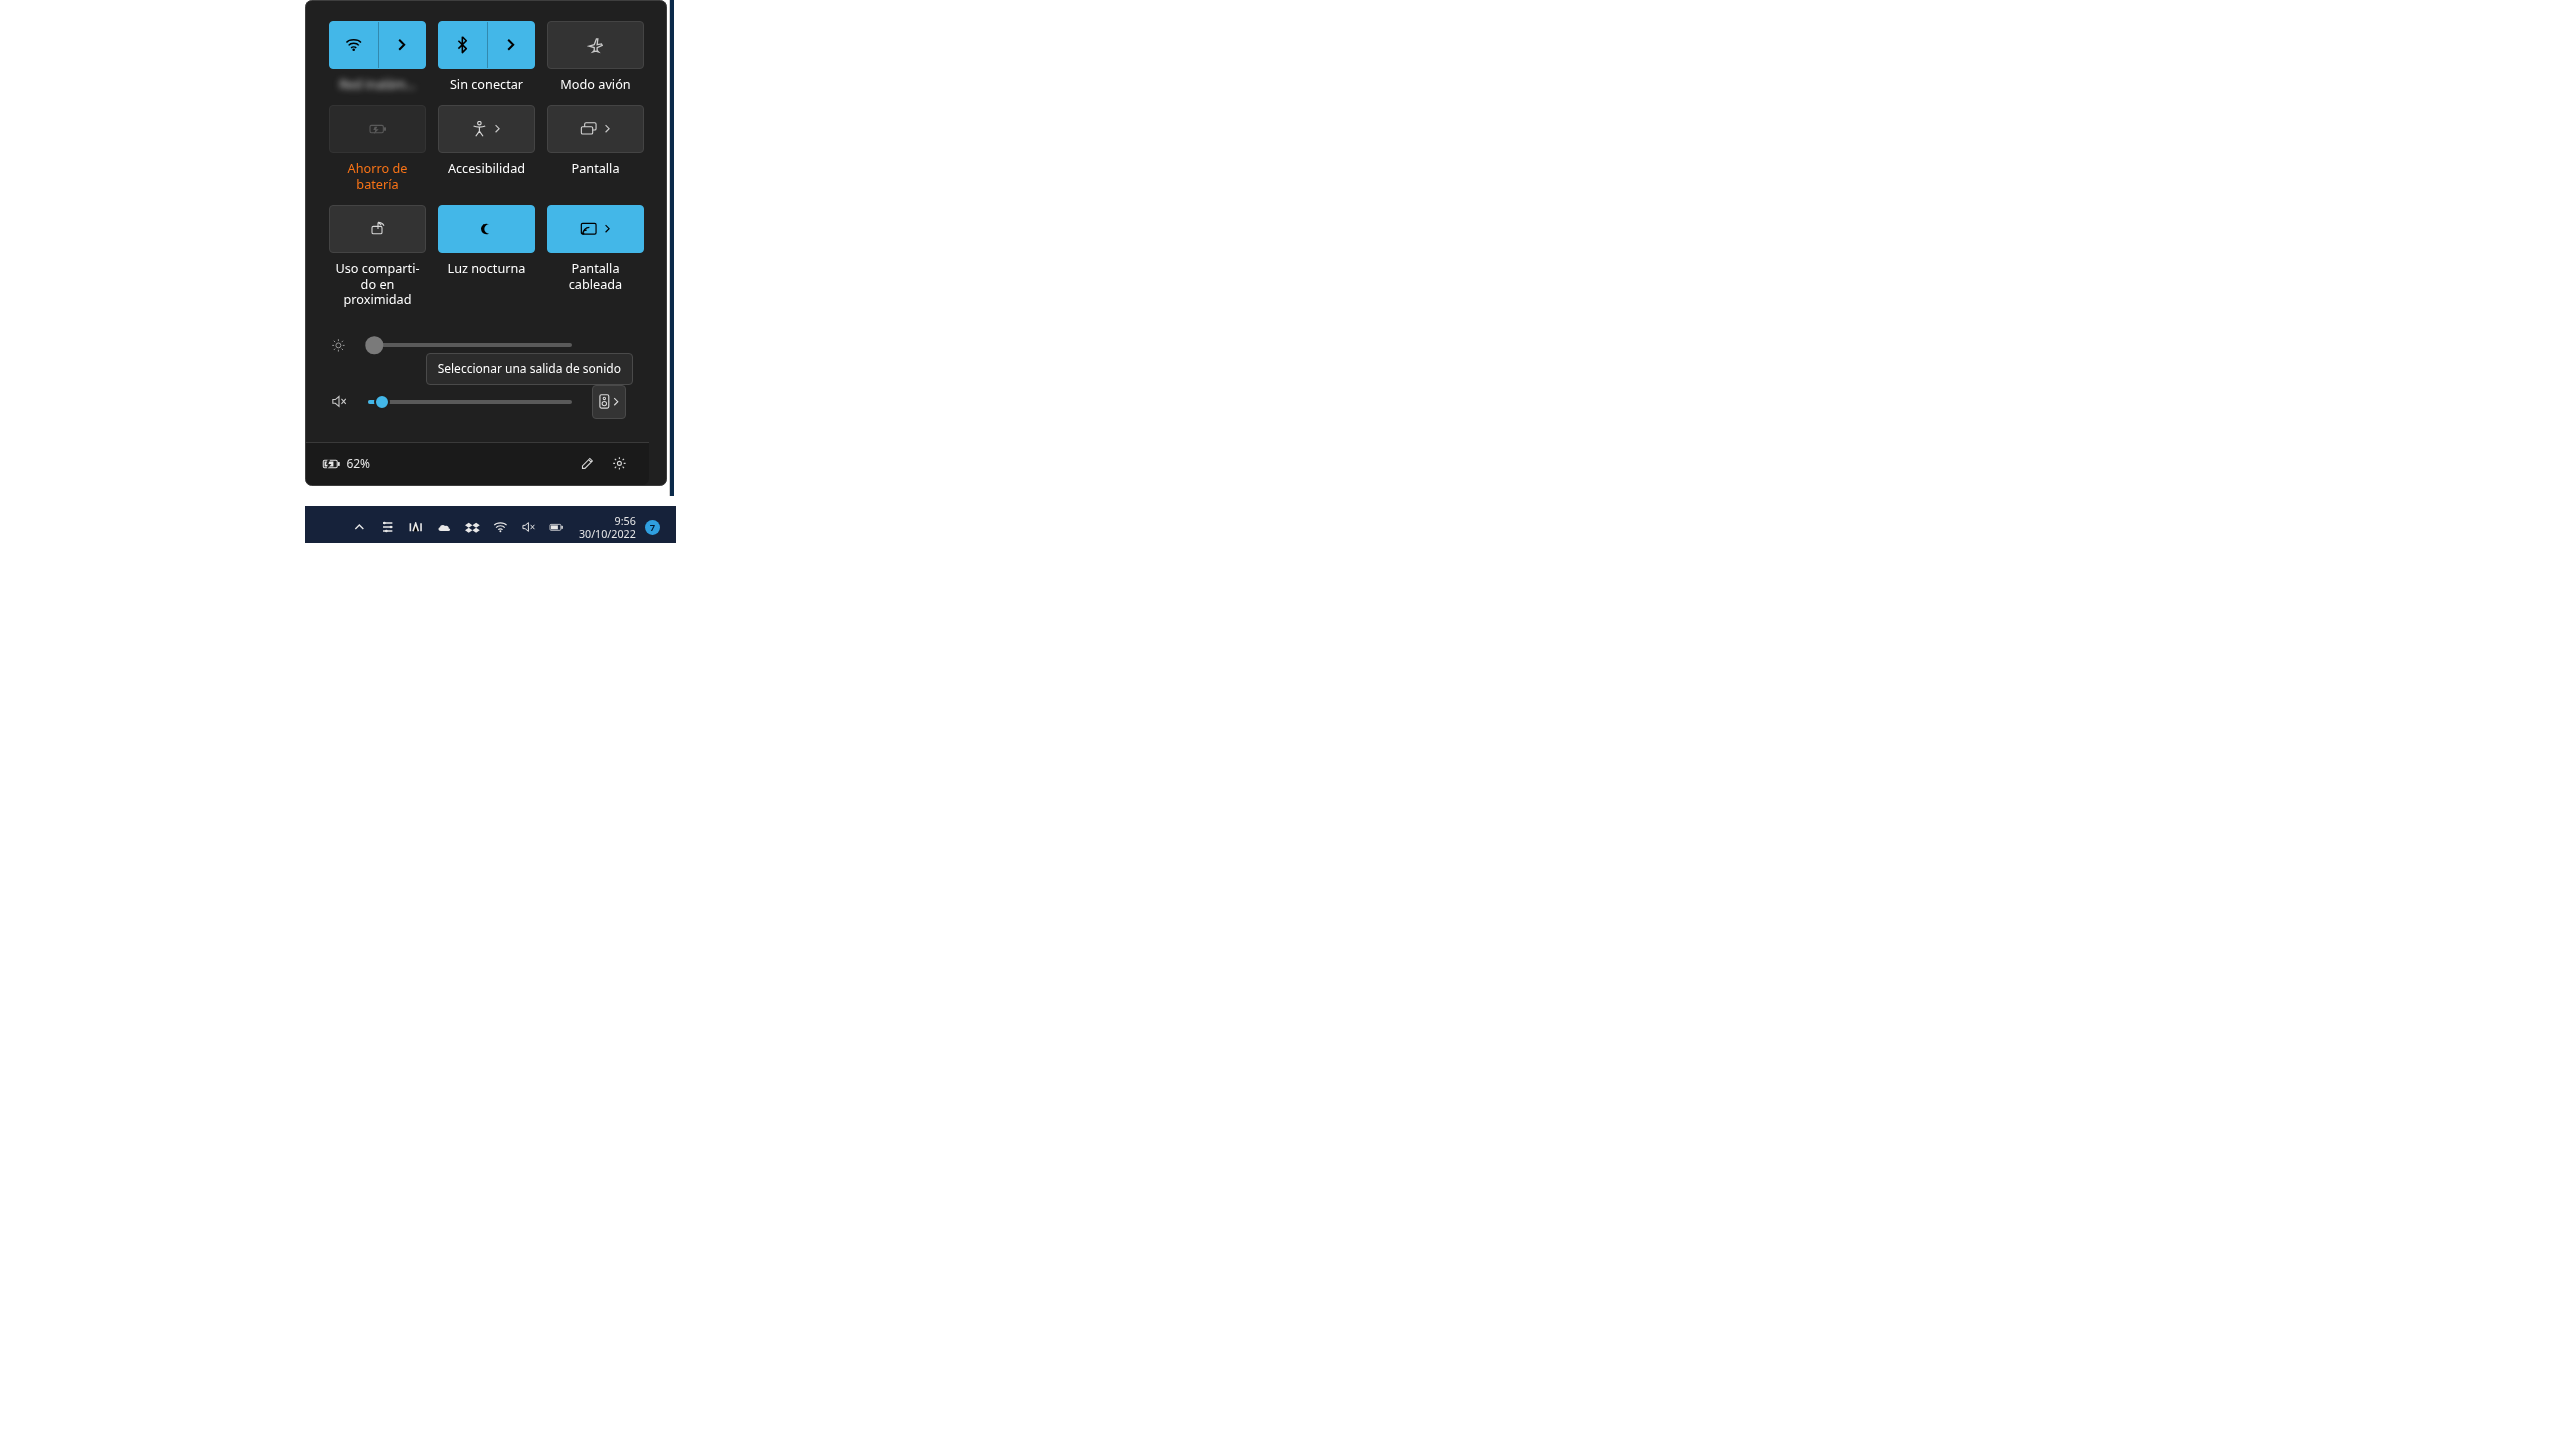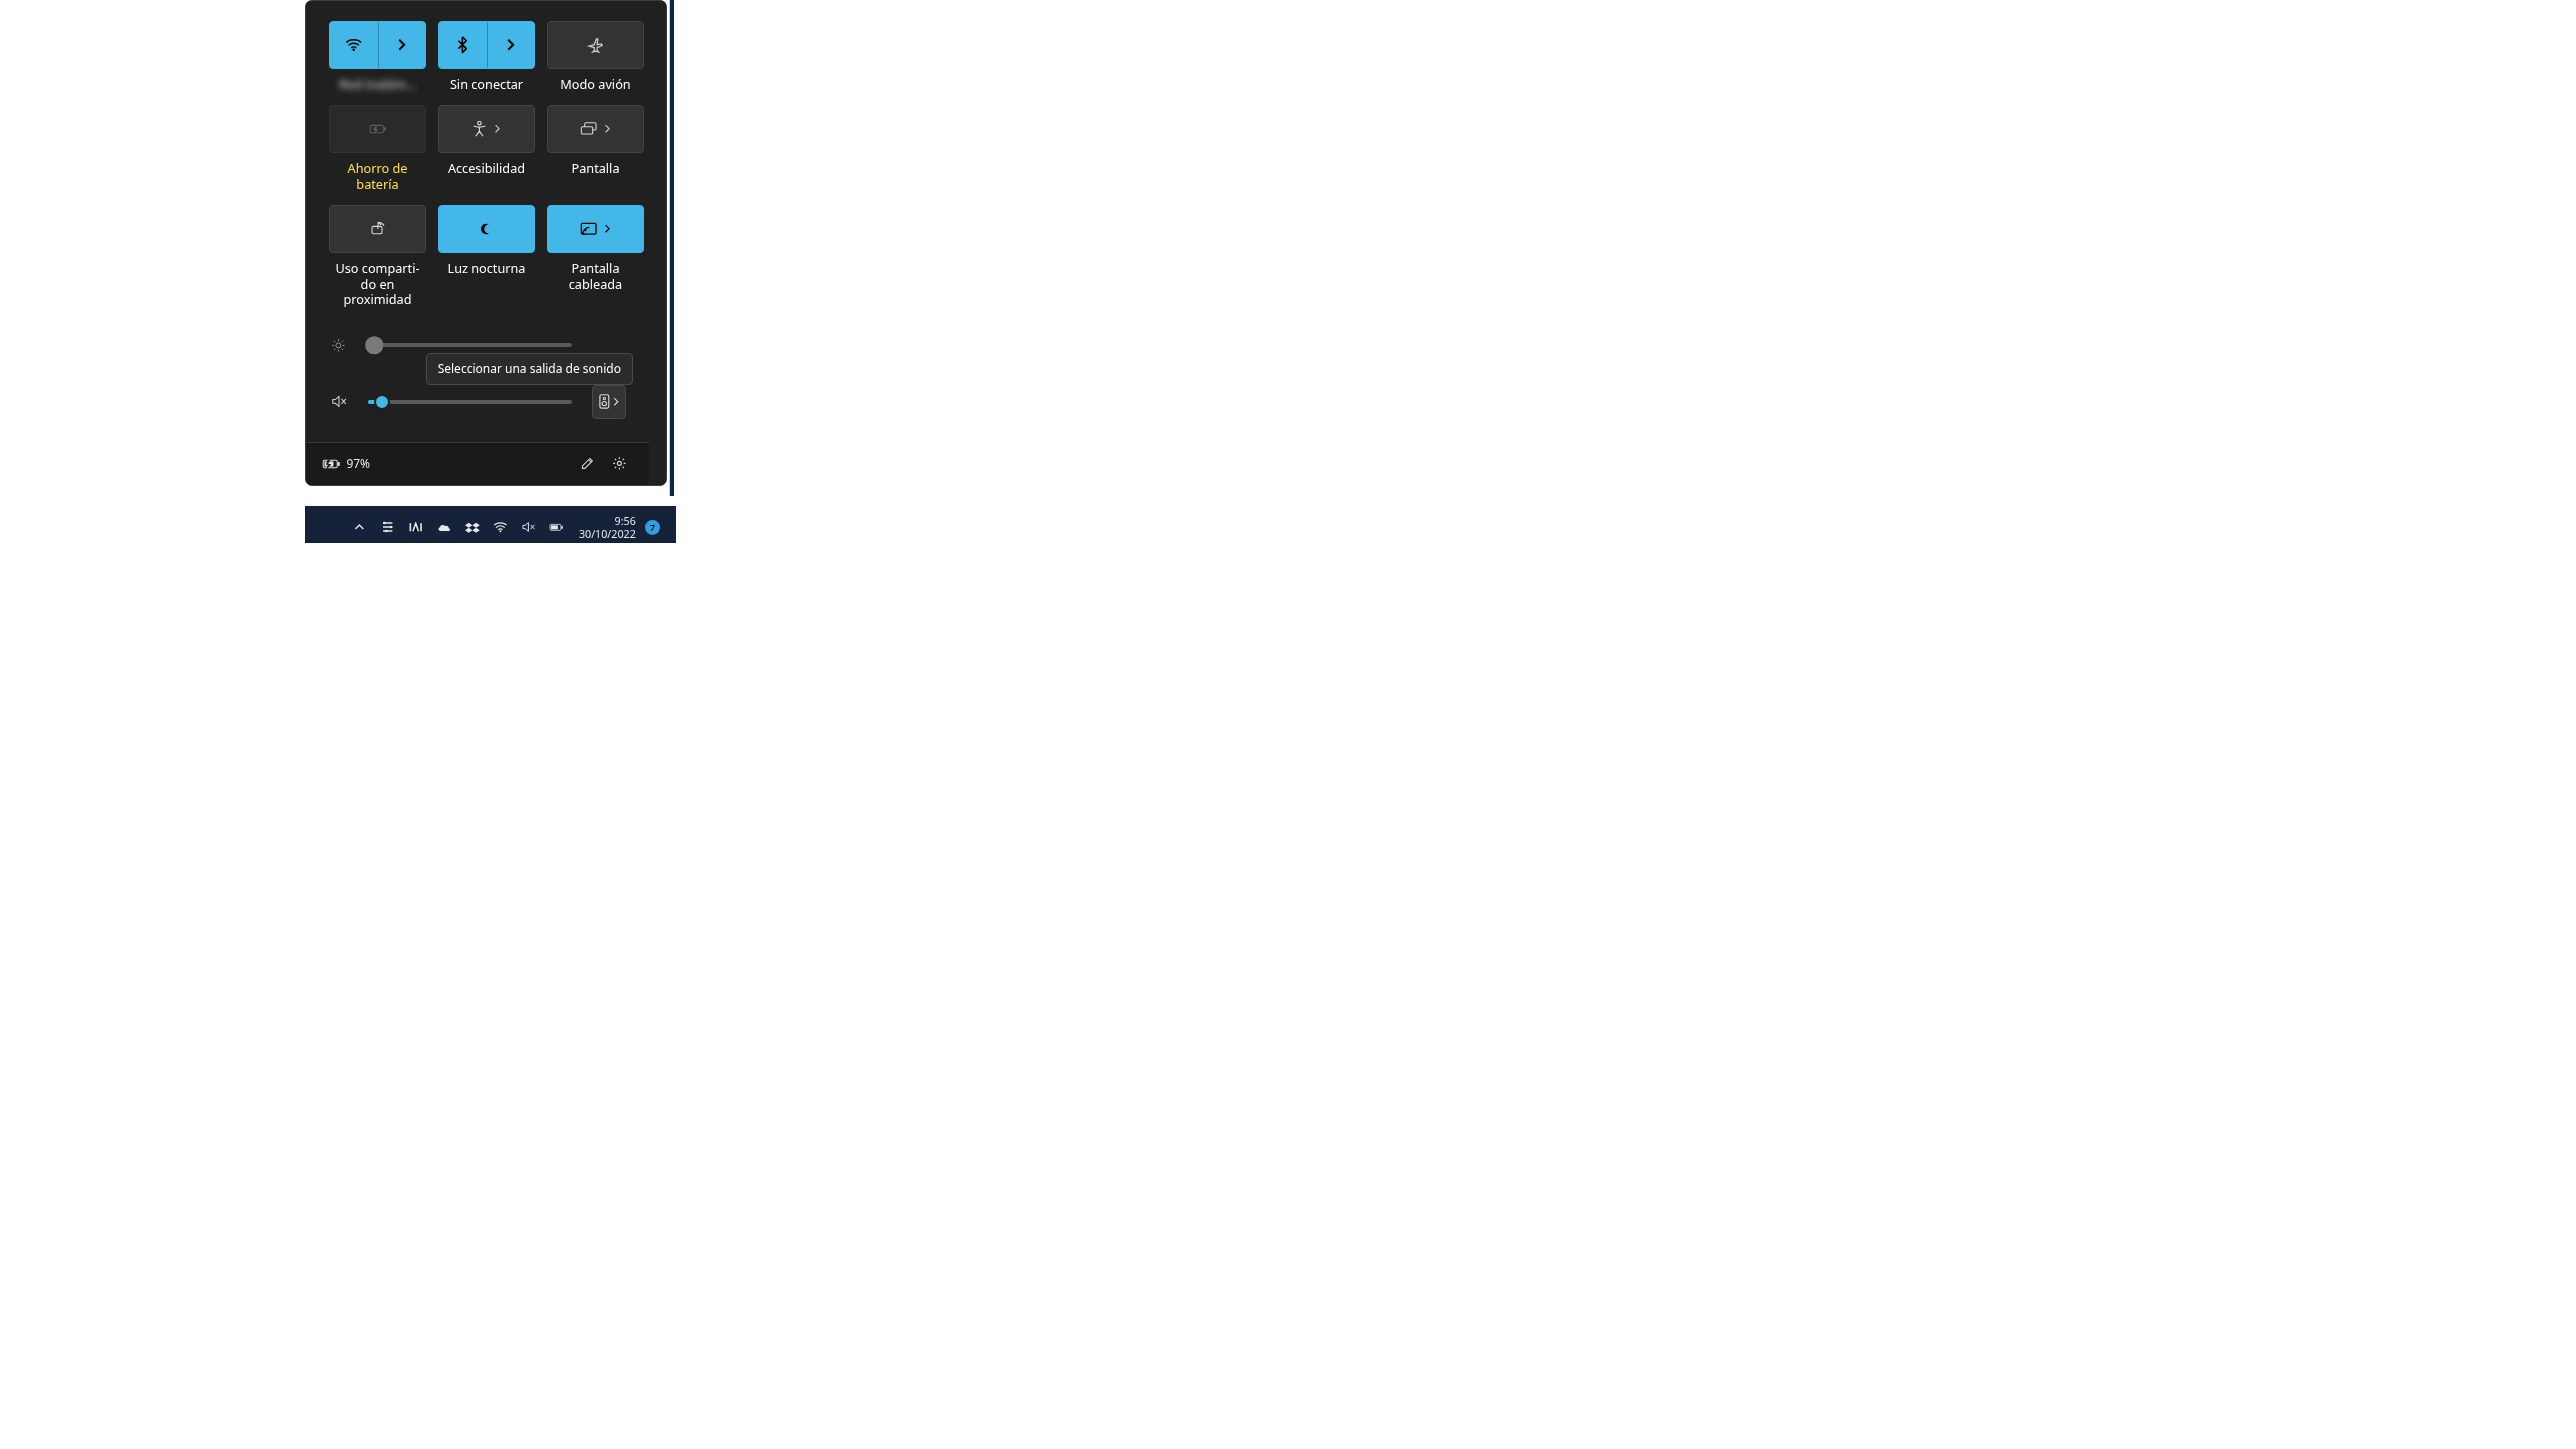--- a/index.html
+++ b/index.html
@@ -60,21 +60,21 @@
   .tile.split .half + .half { border-left: 0.7px solid rgba(0,0,0,.25); }
   .tile:not(.active).split .half + .half { border-left: 0.7px solid rgba(255,255,255,.12); }
   .tile-label {
     margin-top: 8px;
     font-size: 12.7px;
     color: #fff;
     text-align: center;
     line-height: 1.25;
     max-width: 101px;
   }
-  .tile-label.dim { color: #fde047; }
+  .tile-label.dim { color: #f97316; }
   .blur-text { filter: blur(3.4px); color:#ddd; }
 
   
   .slider-row {
     display: flex;
     align-items: center;
     gap: 20px;
     margin-top: 20px;
     position: relative;
   }
@@ -399,21 +399,21 @@
     </div>
 
     <div class="flyout-footer">
       <span style="display:flex;align-items:center;gap:5.4px">
         <svg width="19" height="12" viewBox="0 0 30 18">
             <rect x="2" y="3" width="22" height="12" rx="2" fill="none" stroke="#e6e6e6" stroke-width="1.6"></rect>
             <rect x="25" y="6" width="3" height="6" fill="#e6e6e6"></rect>
             <rect x="4" y="5" width="14" height="8" fill="#e6e6e6"></rect>
             <path d="M9 2 L13 2 L10 9 L15 9 L7 18 L9 10 L6 10 Z" fill="#202020"></path>
           </svg>
-        <span>97%</span>
+        <span>62%</span>
       </span>
       <div class="spacer"></div>
       <div class="footer-btn">
         <span>
           <svg width="14.8" height="14.8" viewBox="0 0 24 24">
               <path fill="none" stroke="#d8d8d8" stroke-width="1.8" d="M4 20 L4 16 L16 4 L20 8 L8 20 Z M14 6 L18 10"></path>
             </svg>
         </span>
       </div>
       <div class="footer-btn">

